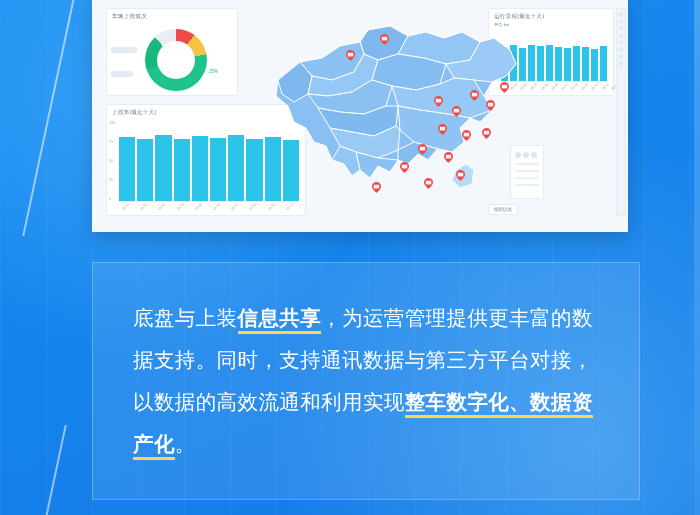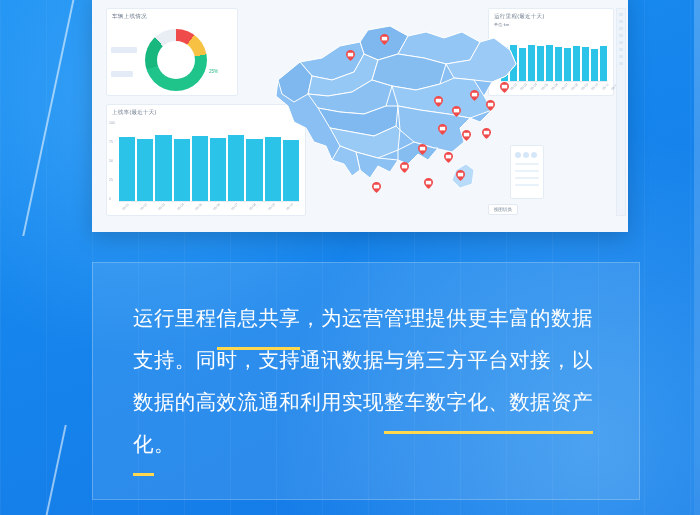--- a/index.html
+++ b/index.html
@@ -196,23 +196,23 @@
     padding: 34px 40px;
   }
   .paragraph {
     color: #ffffff;
     font-size: 20.5px;
     line-height: 42px;
     letter-spacing: .4px;
     font-family: "Liberation Sans", sans-serif;
   }
   .hl {
-    font-weight: normal;
+    font-weight: bold;
     border-bottom: 3px solid #ffd84d;
-    padding-bottom: 18px;
+    padding-bottom: 2px;
   }
 </style>
 </head>
 <body>
 
 <div class="bg-base"></div>
 <div class="grid-lines"></div>
 <div class="bg-glow"></div>
 <div class="bg-glow2"></div>
 <div class="corner-bracket corner-tl"></div>
@@ -454,15 +454,15 @@
       <i></i>
       <i></i>
       <i></i>
       <i></i>
       <i></i>
   </div>
 </div>
 
 <div class="text-card">
   <div class="inner">
-    <p class="paragraph"><span>运行里程</span><span class="hl">信息共享</span><span>，为运营管理提供更丰富的数据支持。同时，支持通讯数据与第三方平台对接，以数据的高效流通和利用实现</span><span class="hl">整车数字化、数据资产化</span><span>。</span></p>
+    <p class="paragraph"><span>底盘与上装</span><span class="hl">信息共享</span><span>，为运营管理提供更丰富的数据支持。同时，支持通讯数据与第三方平台对接，以数据的高效流通和利用实现</span><span class="hl">整车数字化、数据资产化</span><span>。</span></p>
   </div>
 </div>
 
 </body></html>

